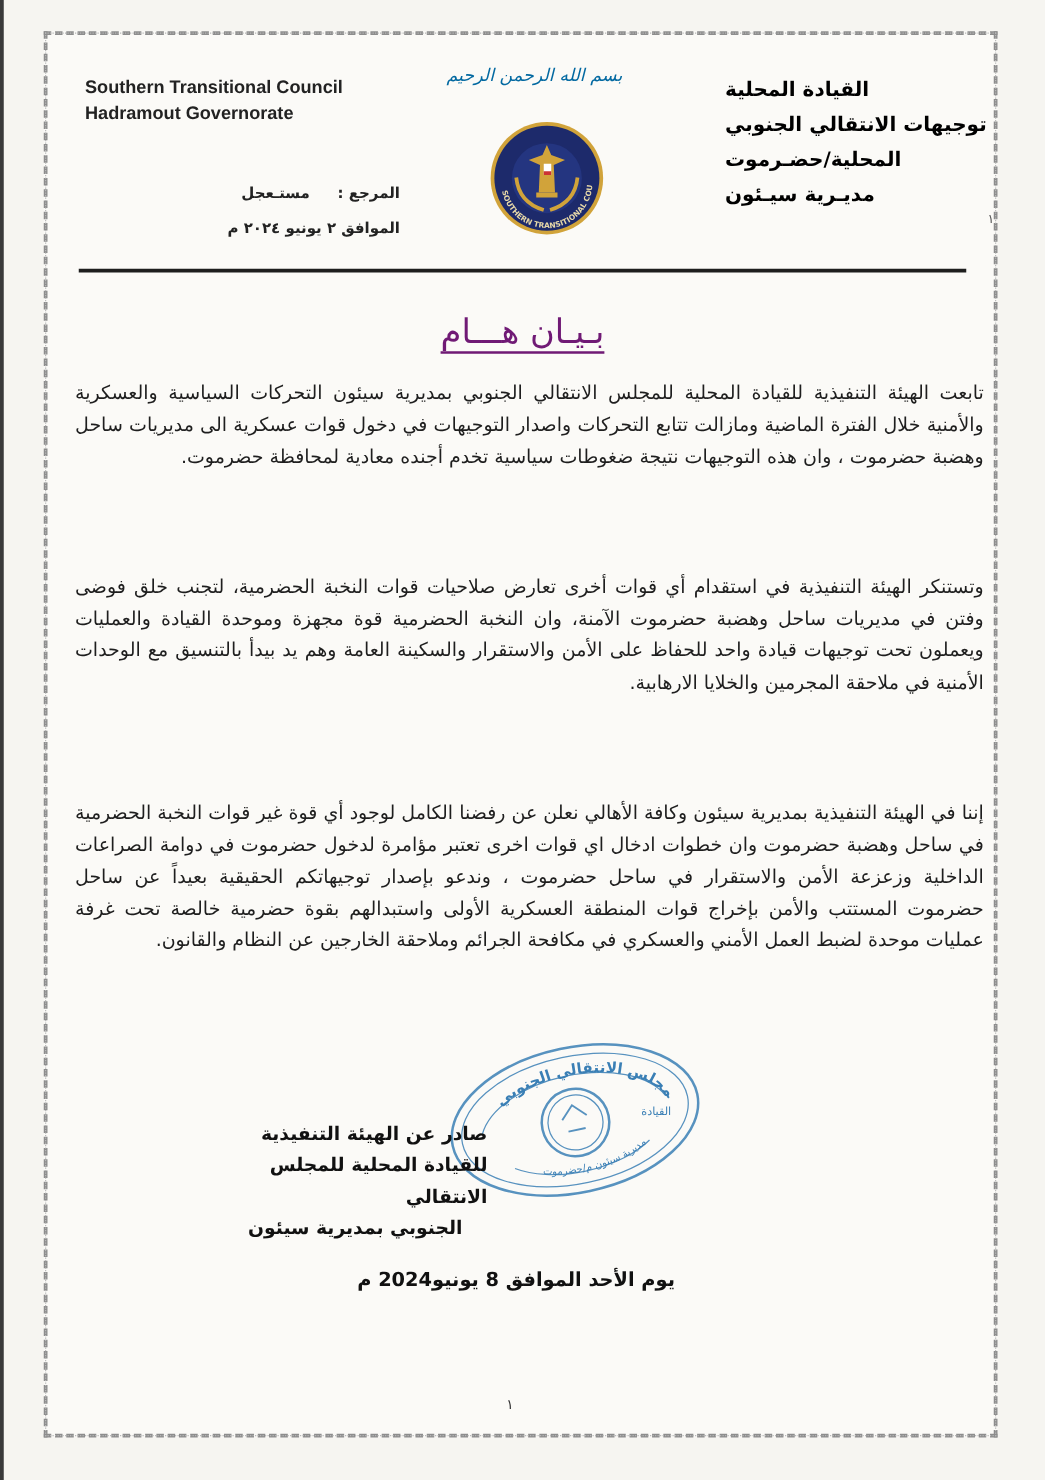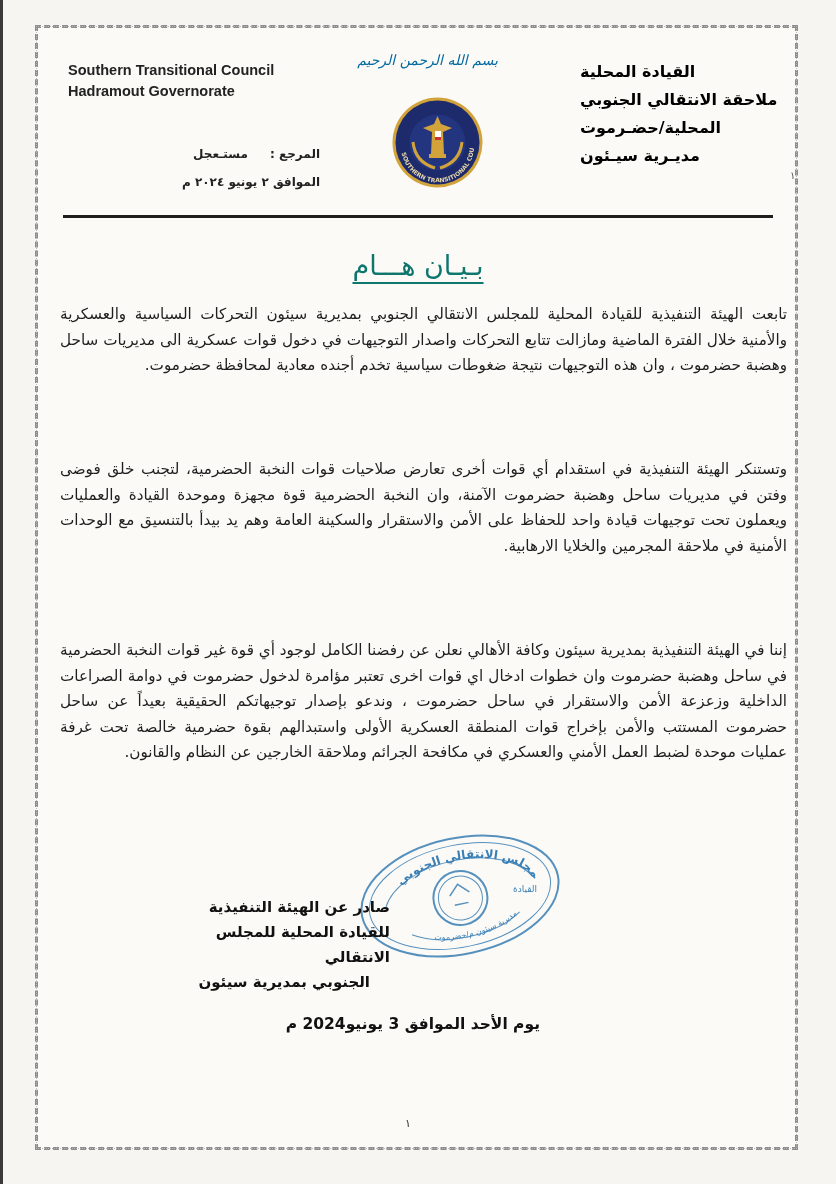--- a/index.html
+++ b/index.html
@@ -57,21 +57,21 @@
     .rule {
       position: absolute; left: 63px; top: 215px; width: 710px; height: 3px;
       background: #1e1e1e;
     }
     .title {
       position: absolute; left: 0; top: 250px; width: 836px;
       text-align: center; direction: rtl;
     }
     .title span {
       font-family: "DejaVu Sans", sans-serif;
-      font-size: 27px; font-weight: normal; color: #0f766e;
+      font-size: 27px; font-weight: normal; color: #701a75;
       text-decoration: underline; text-underline-offset: 7px;
       text-decoration-thickness: 2px;
       letter-spacing: 1px;
     }
     .body-text {
       position: absolute; left: 60px; width: 727px;
       direction: rtl; text-align: justify; text-align-last: right;
       font-family: "DejaVu Sans", sans-serif;
       font-size: 15.2px; line-height: 25.5px; color: #1e1e1e;
     }
@@ -134,21 +134,21 @@
     <path d="M71 46 Q69 66 49 72" stroke="#d1a33a" stroke-width="3" fill="none"></path>
     <path id="ringpath" d="M10 50 A36.5 36.5 0 0 0 83 50" fill="none"></path>
     <text font-size="6" fill="#e8d9a8" font-family="DejaVu Sans, sans-serif" font-weight="bold">
       <textPath href="#ringpath" startOffset="6%">SOUTHERN TRANSITIONAL COUNCIL</textPath>
     </text>
   </svg>
 </div>
 
 <div class="header-ar">
   <div>القيادة المحلية</div>
-  <div>ملاحقة الانتقالي الجنوبي</div>
+  <div>توجيهات الانتقالي الجنوبي</div>
   <div>المحلية/حضـرموت</div>
   <div>مديـرية سيـئون</div>
 </div>
 
 <div class="page-mark-top">١</div>
 
 <div class="rule"></div>
 
 <div class="title">
   <span>بـيـان هـــام</span>
@@ -180,15 +180,15 @@
     <text x="158" y="60" font-size="9" fill="#3a7fb5" font-family="DejaVu Sans, sans-serif">القيادة</text>
   </svg>
 </div>
 
 <div class="signature">
   <div>صادر عن الهيئة التنفيذية</div>
   <div>للقيادة المحلية للمجلس الانتقالي</div>
   <div class="l3">الجنوبي بمديرية سيئون</div>
 </div>
 
-<div class="footer-date">يوم الأحد الموافق  3 يونيو2024 م</div>
+<div class="footer-date">يوم الأحد الموافق  8 يونيو2024 م</div>
 
 <div class="page-number">١</div>
 
 </body></html>

